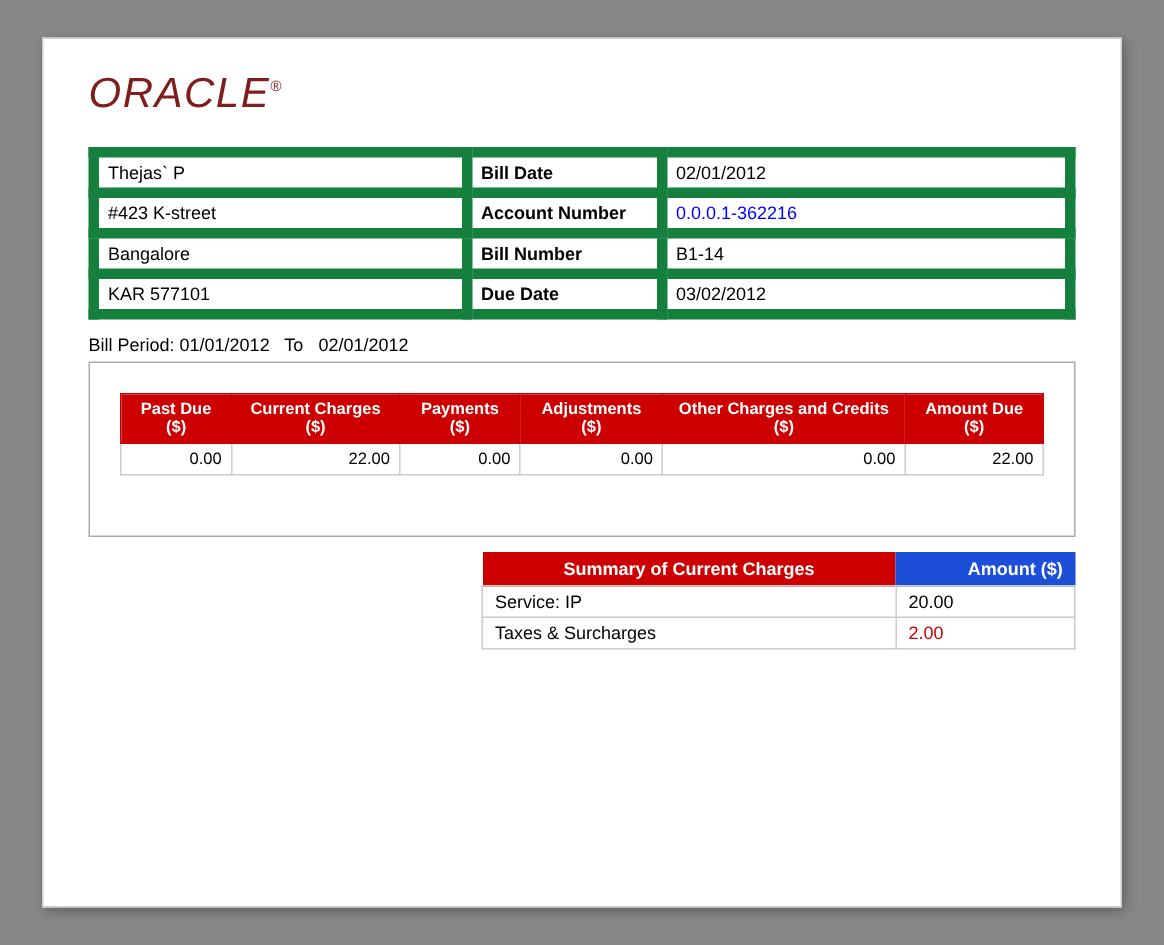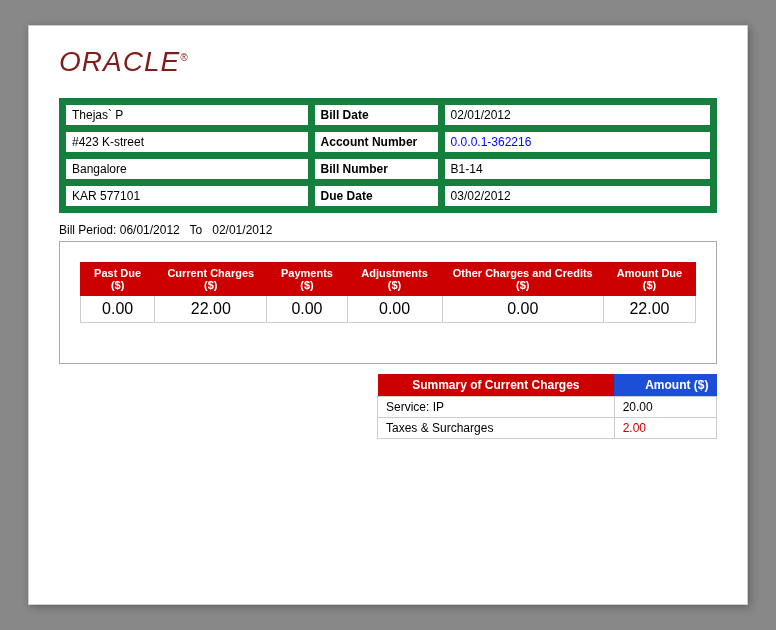--- a/index.html
+++ b/index.html
@@ -61,32 +61,32 @@
     }
     .charges-table th {
       background-color: #cc0000;
       color: #fff;
       text-align: center;
       padding: 4px 6px;
       border: 1px solid #cc0000;
       font-size: 11px;
     }
     .charges-table td {
-      text-align: center;
+      text-align: right;
       padding: 4px 6px;
       border: 1px solid #ccc;
-      font-size: 16px;
+      font-size: 11px;
     }
     .summary-wrapper {
       display: flex;
       justify-content: flex-end;
       margin-top: 10px;
     }
     .summary-table {
-      width: 340px;
+      width: 396px;
       border-collapse: collapse;
     }
     .summary-table .summary-header {
       background-color: #cc0000;
       color: #fff;
       font-weight: bold;
       padding: 4px 8px;
       font-size: 12px;
     }
     .summary-table .amount-header {
@@ -146,21 +146,21 @@
     <tr>
       <td>KAR 577101</td>
       <td class="label-col">Due Date</td>
       <td>03/02/2012</td>
     </tr>
   </tbody>
     </table>
 
   <div class="bill-period">
     <span>Bill Period:</span>
-    <span>06/01/2012</span>
+    <span>01/01/2012</span>
     &nbsp;
     <span>To</span>
     &nbsp;
     <span>02/01/2012</span>
   </div>
 
   <div class="outer-border">
     <table class="charges-table">
       <thead>
         <tr>

